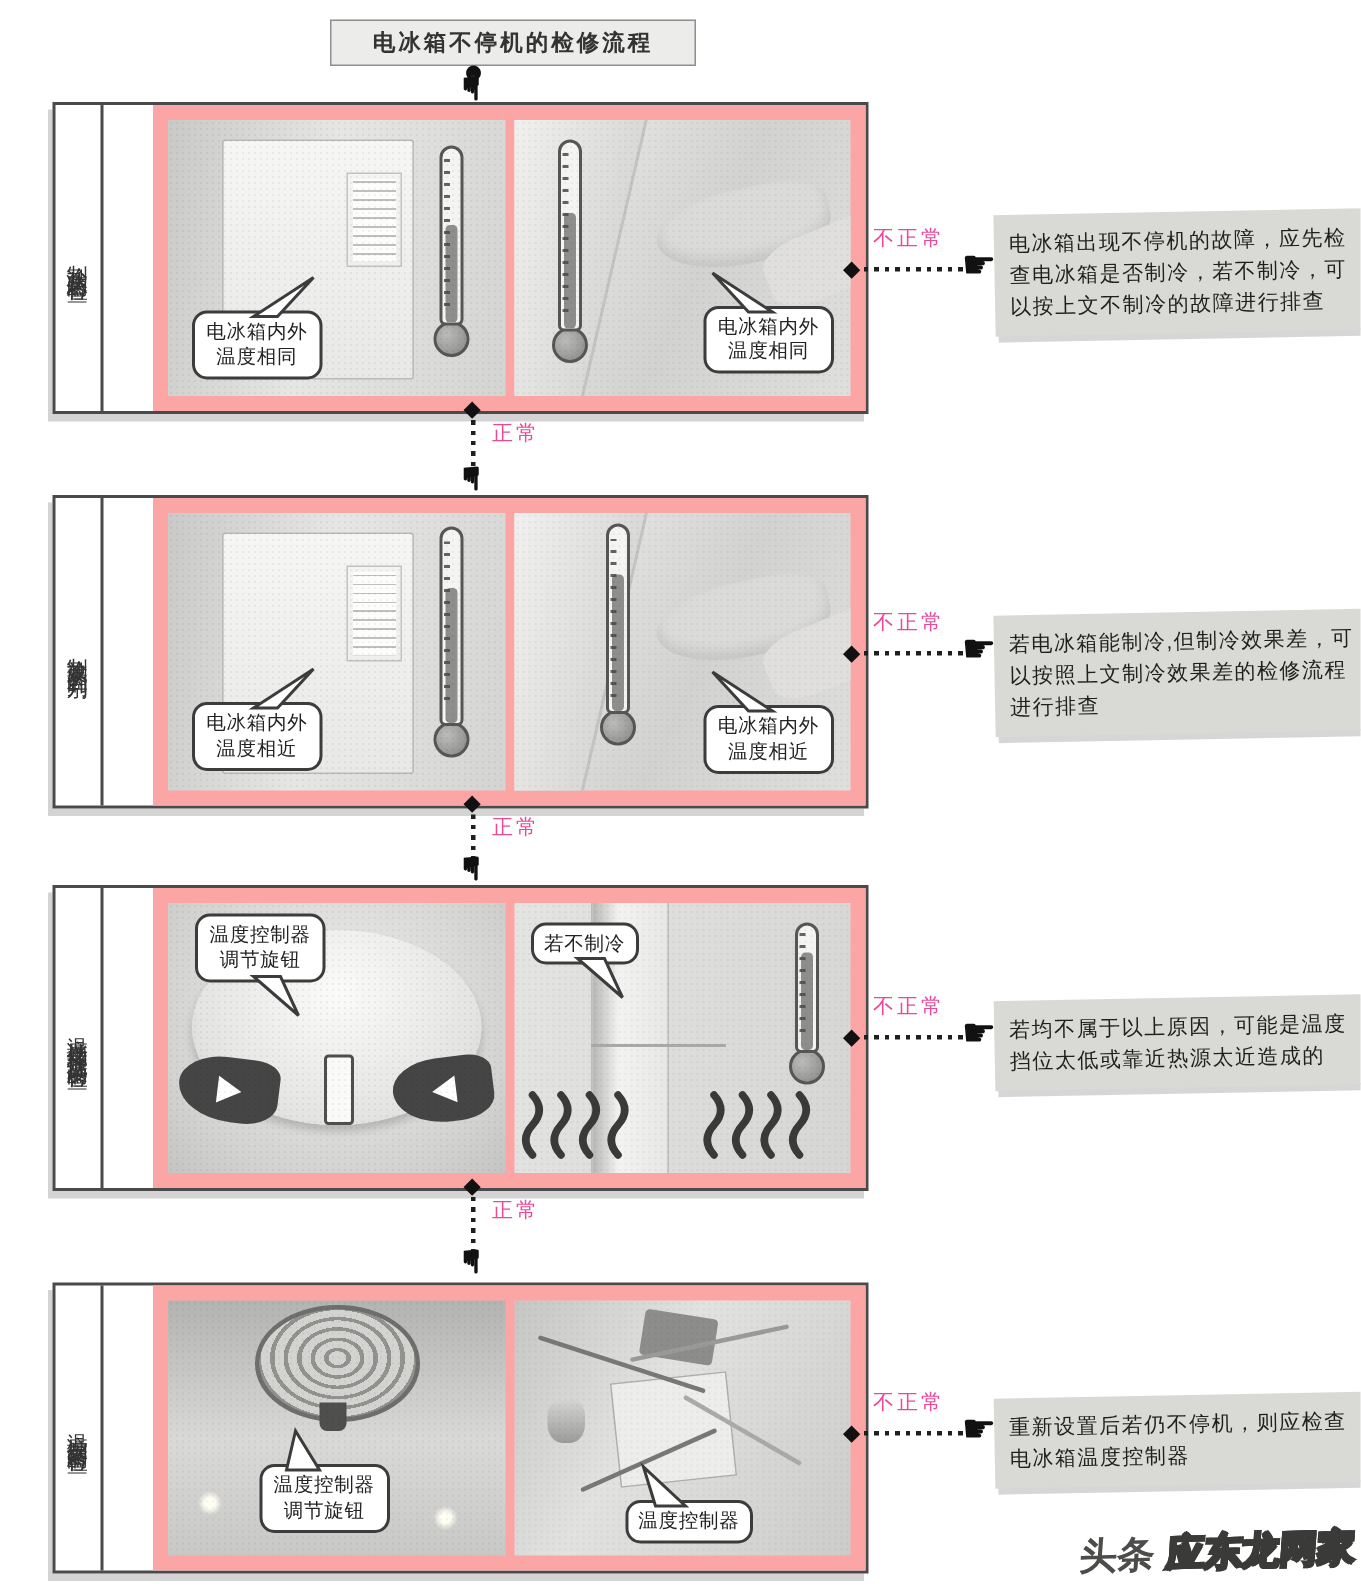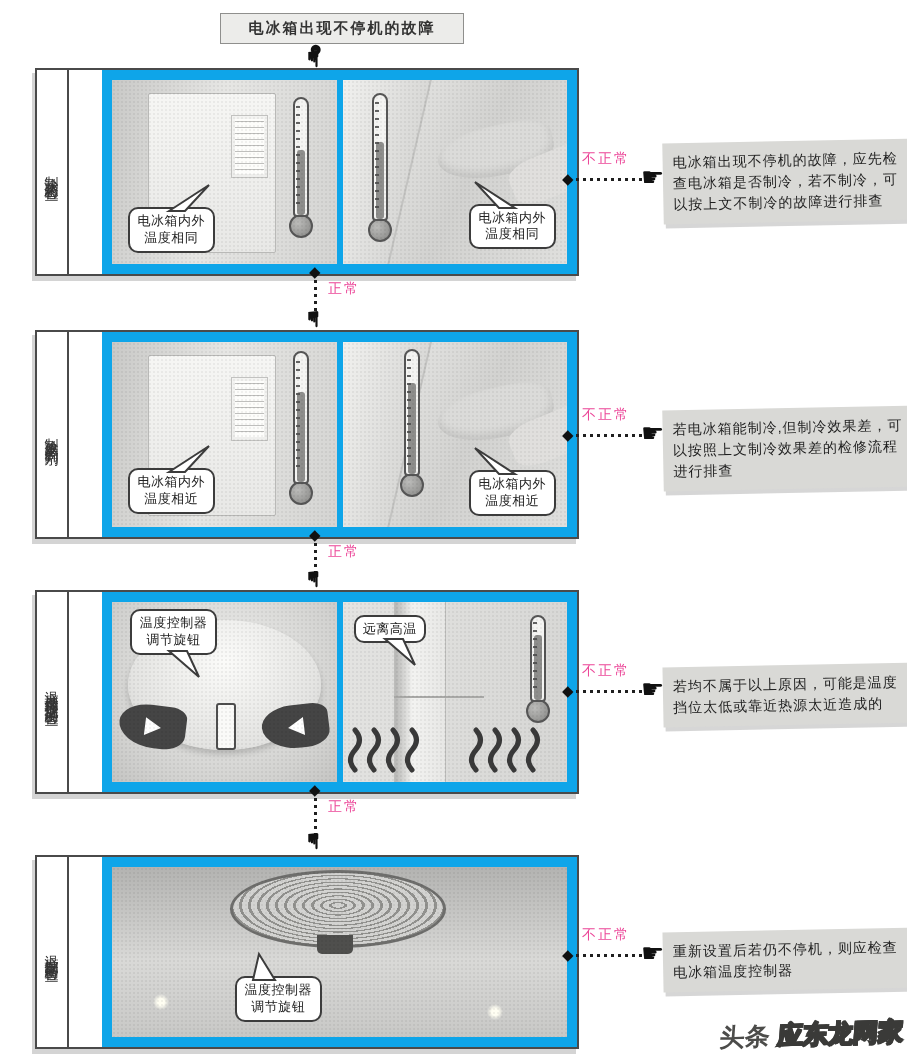--- a/index.html
+++ b/index.html
@@ -33,21 +33,21 @@
     position:absolute;left:35px;width:540px;background:#fff;
     border:2px solid #4a4a4a;display:flex;
     box-shadow:-3px 5px 0 rgba(60,60,60,0.22);
   }
   .side-label{
     width:30px;border-right:2px solid #4a4a4a;
     display:flex;align-items:center;justify-content:center;
     writing-mode:vertical-rl;text-orientation:upright;
     font-size:14px;letter-spacing:2px;color:#333;padding:4px 0;
   }
-  .photos{flex:1;display:flex;gap:6px;padding:10px;background:#0ea5e9;margin-left:33px;}
+  .photos{flex:1;display:flex;gap:6px;padding:10px;background:#fca5a5;margin-left:33px;}
   .photo{flex:1;position:relative;overflow:hidden;}
   .photo::after{content:"";position:absolute;inset:0;pointer-events:none;
     background-image:radial-gradient(rgba(0,0,0,0.05) 1px,transparent 1px);background-size:4px 4px;}
 
   .bg-fridge{background:linear-gradient(100deg,#c9c9c7,#e6e6e4 45%,#d4d4d2);}
   .bg-hand{background:linear-gradient(115deg,#eeeeec,#d2d2d0 55%,#dfdfdd);}
   .bg-dial{background:radial-gradient(ellipse at 50% 40%,#f0f0ee,#d2d2d0 75%,#c4c4c2);}
   .bg-heat{background:linear-gradient(100deg,#e4e4e2,#d6d6d4);}
   .bg-ceil{background:linear-gradient(180deg,#b3b3b1,#d9d9d7 55%,#c8c8c6);}
   .bg-wire{background:linear-gradient(120deg,#c6c6c4,#e2e2e0 40%,#cccccb);}
@@ -122,21 +122,21 @@
     transform:skewX(-6deg) rotate(-2deg);white-space:nowrap;}
   .wm-prefix{color:#4c4c4a;margin-right:8px;}
   .wm-name{color:#fff;-webkit-text-stroke:2px #3a3a38;
     text-shadow:-1px -1px 0 #3a3a38,1px -1px 0 #3a3a38,-1px 1px 0 #3a3a38,1px 1px 0 #3a3a38;}
 </style>
 </head>
 <body>
 
 <div class="stage">
 
-  <div class="title-box">电冰箱出现不停机的故障</div>
+  <div class="title-box">电冰箱不停机的检修流程</div>
 
   <span class="dot" style="left:310px;top:42px;">●</span>
   <div class="vline" style="left:314px;top:50px;height:12px;"></div>
   <span class="hand-down" style="left:303px;top:48px;">☛</span>
 
   <section class="panel" style="top:68px;height:204px;">
     <div class="side-label">制冷状态的检查</div>
     <div class="photos">
       <div class="photo bg-fridge">
         <div class="fridge-body"></div>
@@ -277,21 +277,21 @@
           <div class="tube">
             <div class="merc" style="top:22%;"></div>
             <div class="ticks"></div>
           </div>
           <div class="bulb"></div>
         </div>
         <div class="bubble nowrap" style="left:5%;top:7%;">
           <svg class="btail" style="bottom:-26px;left:40%;" width="34" height="28">
             <polygon points="2,0 20,0 32,26" fill="#fff" stroke="#3c3c3c" stroke-width="2"></polygon>
           </svg>
-          <span>远离高温</span>
+          <span>若不制冷</span>
         </div>
       </div>
     </div>
   </section>
 
   <span class="diamond" style="left:562px;top:684px;">◆</span>
   <div class="hline" style="left:576px;top:690px;width:68px;"></div>
   <span class="lbl" style="left:582px;top:662px;">不正常</span>
   <span class="hand-right" style="left:641px;top:676px;">☛</span>
   <div class="note" style="top:665px;">若均不属于以上原因，可能是温度挡位太低或靠近热源太近造成的</div>
@@ -309,20 +309,35 @@
         <div class="ceil-notch"></div>
         <div class="lamp" style="left:9%;bottom:16%;"></div>
         <div class="lamp" style="right:14%;bottom:10%;"></div>
         <div class="bubble w5" style="left:27%;bottom:9%;">
           <svg class="btail" style="top:-26px;left:14px;" width="34" height="28">
             <polygon points="8,2 2,28 24,28" fill="#fff" stroke="#3c3c3c" stroke-width="2"></polygon>
           </svg>
           <span>温度控制器调节旋钮</span>
         </div>
       </div>
+      <div class="photo bg-wire">
+        <div class="comp-a"></div>
+        <div class="plate"></div>
+        <div class="comp-b"></div>
+        <div class="wire" style="left:6%;top:24%;width:52%;transform:rotate(18deg);"></div>
+        <div class="wire" style="left:34%;top:16%;width:48%;transform:rotate(-12deg);background:#9a9a98;"></div>
+        <div class="wire" style="left:18%;top:62%;width:44%;transform:rotate(-24deg);"></div>
+        <div class="wire" style="left:48%;top:50%;width:40%;transform:rotate(30deg);background:#aaaaa8;"></div>
+        <div class="bubble nowrap" style="left:33%;bottom:5%;">
+          <svg class="btail" style="top:-26px;left:8px;" width="34" height="28">
+            <polygon points="2,2 10,28 30,28" fill="#fff" stroke="#3c3c3c" stroke-width="2"></polygon>
+          </svg>
+          <span>温度控制器</span>
+        </div>
+      </div>
     </div>
   </section>
 
   <span class="diamond" style="left:562px;top:948px;">◆</span>
   <div class="hline" style="left:576px;top:954px;width:68px;"></div>
   <span class="lbl" style="left:582px;top:926px;">不正常</span>
   <span class="hand-right" style="left:641px;top:940px;">☛</span>
   <div class="note" style="top:930px;">重新设置后若仍不停机，则应检查电冰箱温度控制器</div>
 
   <div class="watermark">

